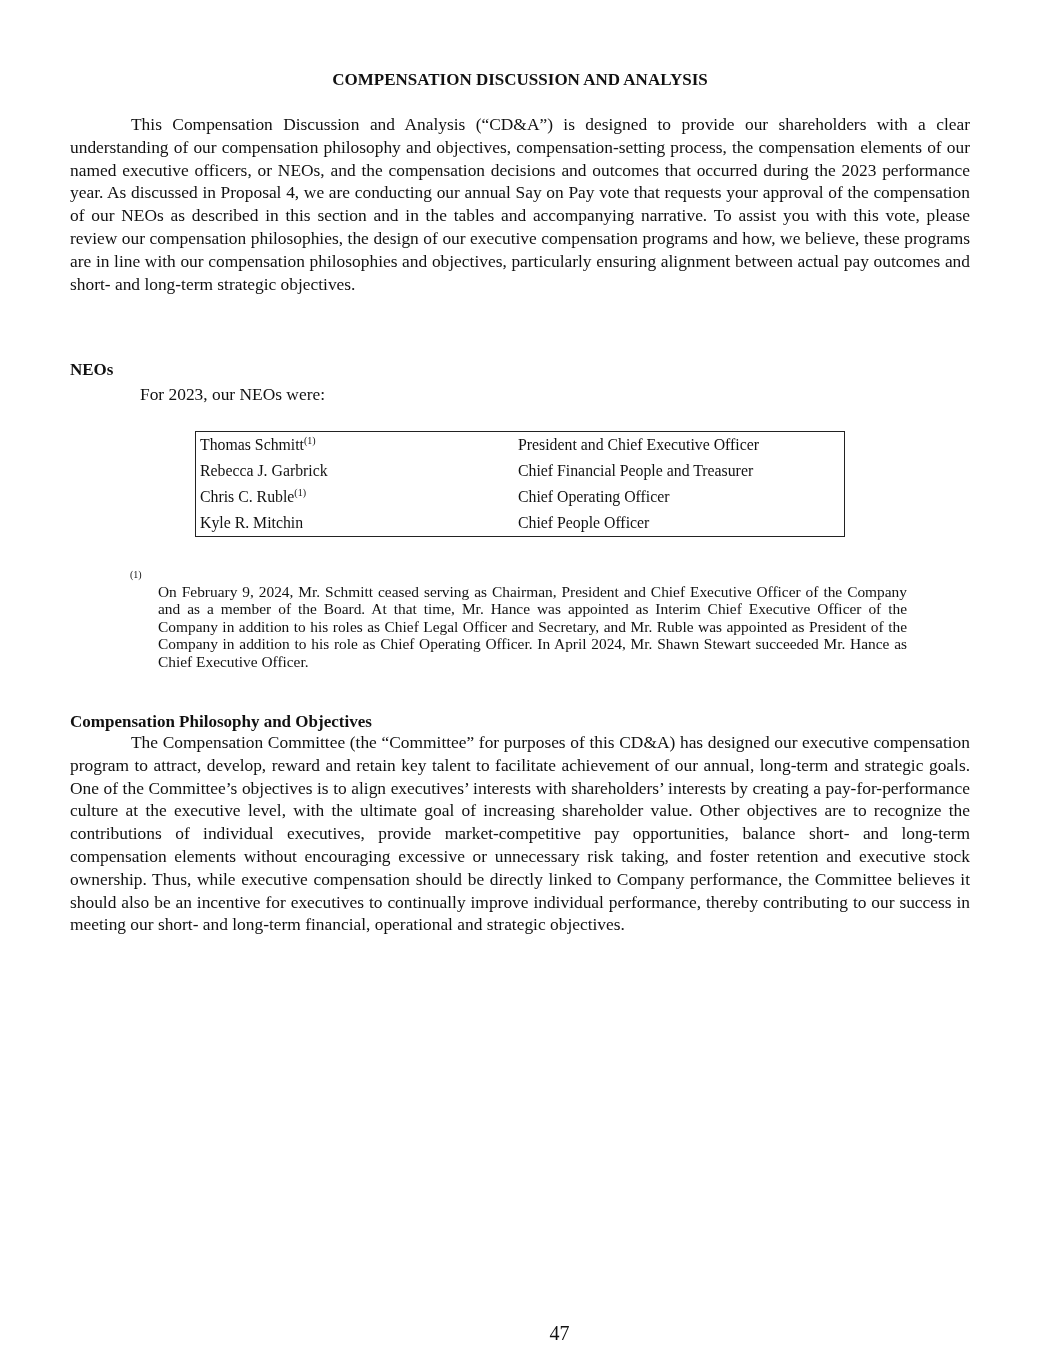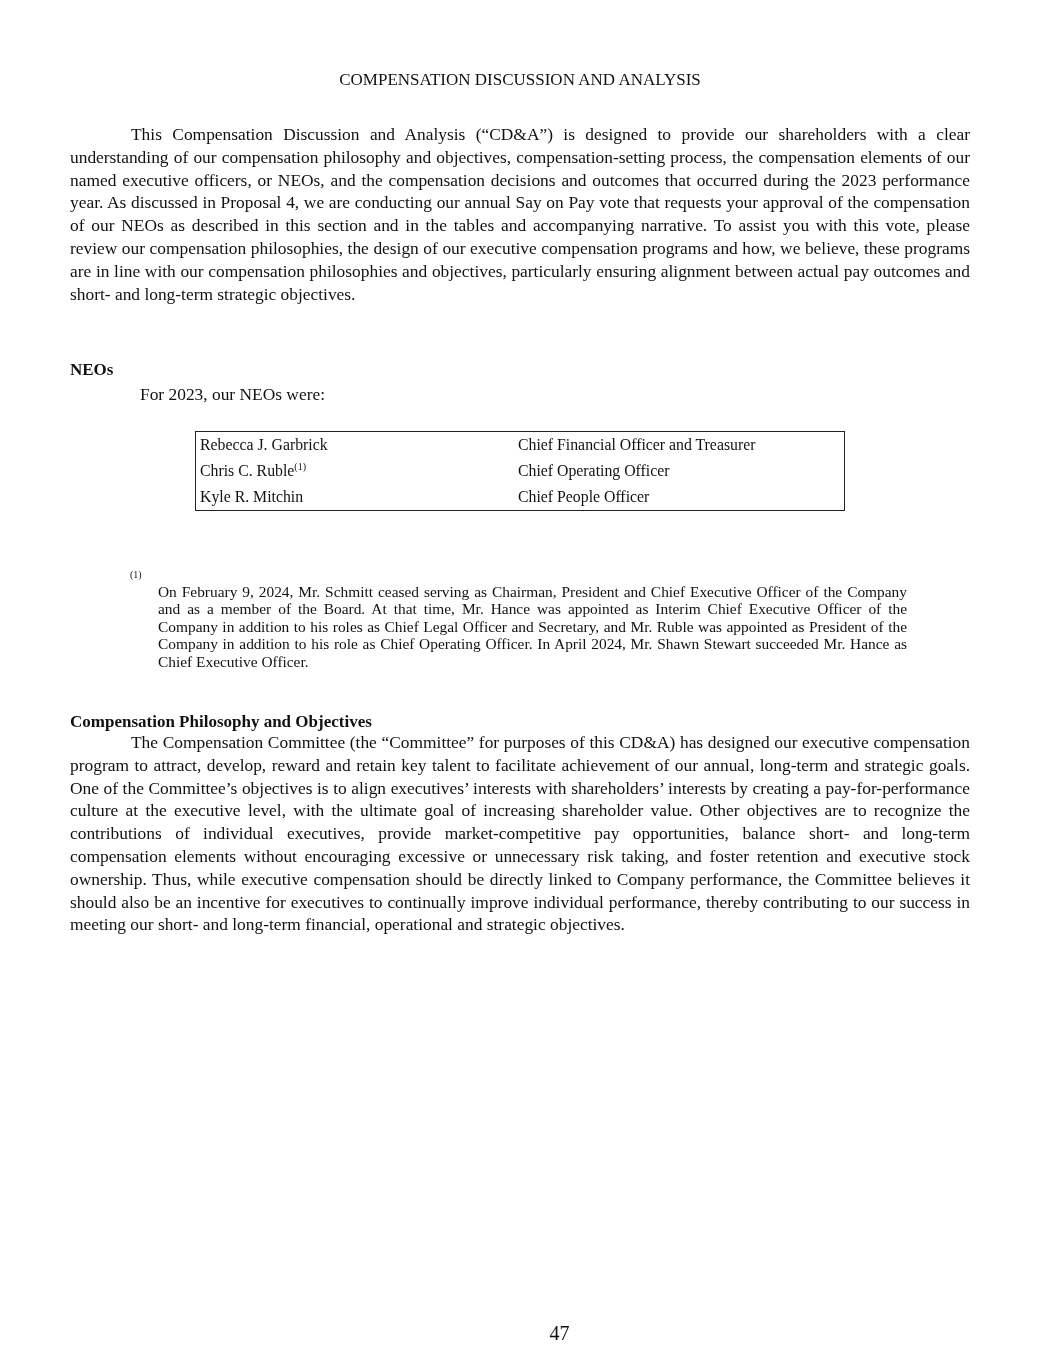--- a/index.html
+++ b/index.html
@@ -4,27 +4,27 @@
 <style>
   html, body { margin: 0; padding: 0; background: #ffffff; }
   body {
     width: 1055px; height: 1365px; position: relative; overflow: hidden;
     font-family: "Liberation Serif", "DejaVu Serif", serif;
     color: #111111;
   }
   .page { position: absolute; left: 70px; top: 0; width: 900px; }
   .title {
     position: absolute; top: 70px; left: 0; width: 900px; text-align: center;
-    font-weight: normal; font-size: 17px; letter-spacing: 0;
+    font-weight: bold; font-size: 17px; letter-spacing: 0;
   }
   .para {
     position: absolute; left: 0; width: 900px; font-size: 17.4px; line-height: 22.8px;
     text-align: justify; text-indent: 61px; margin: 0;
   }
-  .p1 { top: 123px; }
+  .p1 { top: 113px; }
   .h { position: absolute; left: 0; font-weight: bold; font-size: 17px; }
   .h-neos { top: 360px; }
   .intro { position: absolute; top: 384px; left: 70px; font-size: 17.4px; text-align: right; }
   table.neos {
     position: absolute; top: 431px; left: 125px; width: 650px;
     border: 1.5px solid #222; border-collapse: collapse; font-size: 15.8px;
   }
   table.neos td { padding: 2px 4px 3px 4px; height: 21px; vertical-align: middle; }
   table.neos td.name { width: 310px; }
   sup { font-size: 10px; vertical-align: 6px; line-height: 0; }
@@ -44,22 +44,26 @@
   <div class="title">COMPENSATION DISCUSSION AND ANALYSIS</div>
 
   <p class="para p1">This Compensation Discussion and Analysis (“CD&amp;A”) is designed to provide our shareholders with a clear understanding of our compensation philosophy and objectives, compensation-setting process, the compensation elements of our named executive officers, or NEOs, and the compensation decisions and outcomes that occurred during the 2023 performance year.  As discussed in Proposal 4, we are conducting our annual Say on Pay vote that requests your approval of the compensation of our NEOs as described in this section and in the tables and accompanying narrative.  To assist you with this vote, please review our compensation philosophies, the design of our executive compensation programs and how, we believe, these programs are in line with our compensation philosophies and objectives, particularly ensuring alignment between actual pay outcomes and short- and long-term strategic objectives.</p>
 
   <div class="h h-neos">NEOs</div>
   <div class="intro">For 2023, our NEOs were:</div>
 
   <table class="neos">
     <tbody>
       <tr>
+        <td class="name"><span>Thomas Schmitt</span><sup>(1)</sup></td>
+        <td>President and Chief Executive Officer</td>
+      </tr>
+      <tr>
         <td class="name"><span>Rebecca J. Garbrick</span></td>
-        <td>Chief Financial Officer and Treasurer</td>
+        <td>Chief Financial People and Treasurer</td>
       </tr>
       <tr>
         <td class="name"><span>Chris C. Ruble</span><sup>(1)</sup></td>
         <td>Chief Operating Officer</td>
       </tr>
       <tr>
         <td class="name"><span>Kyle R. Mitchin</span></td>
         <td>Chief People Officer</td>
       </tr>
     </tbody>

